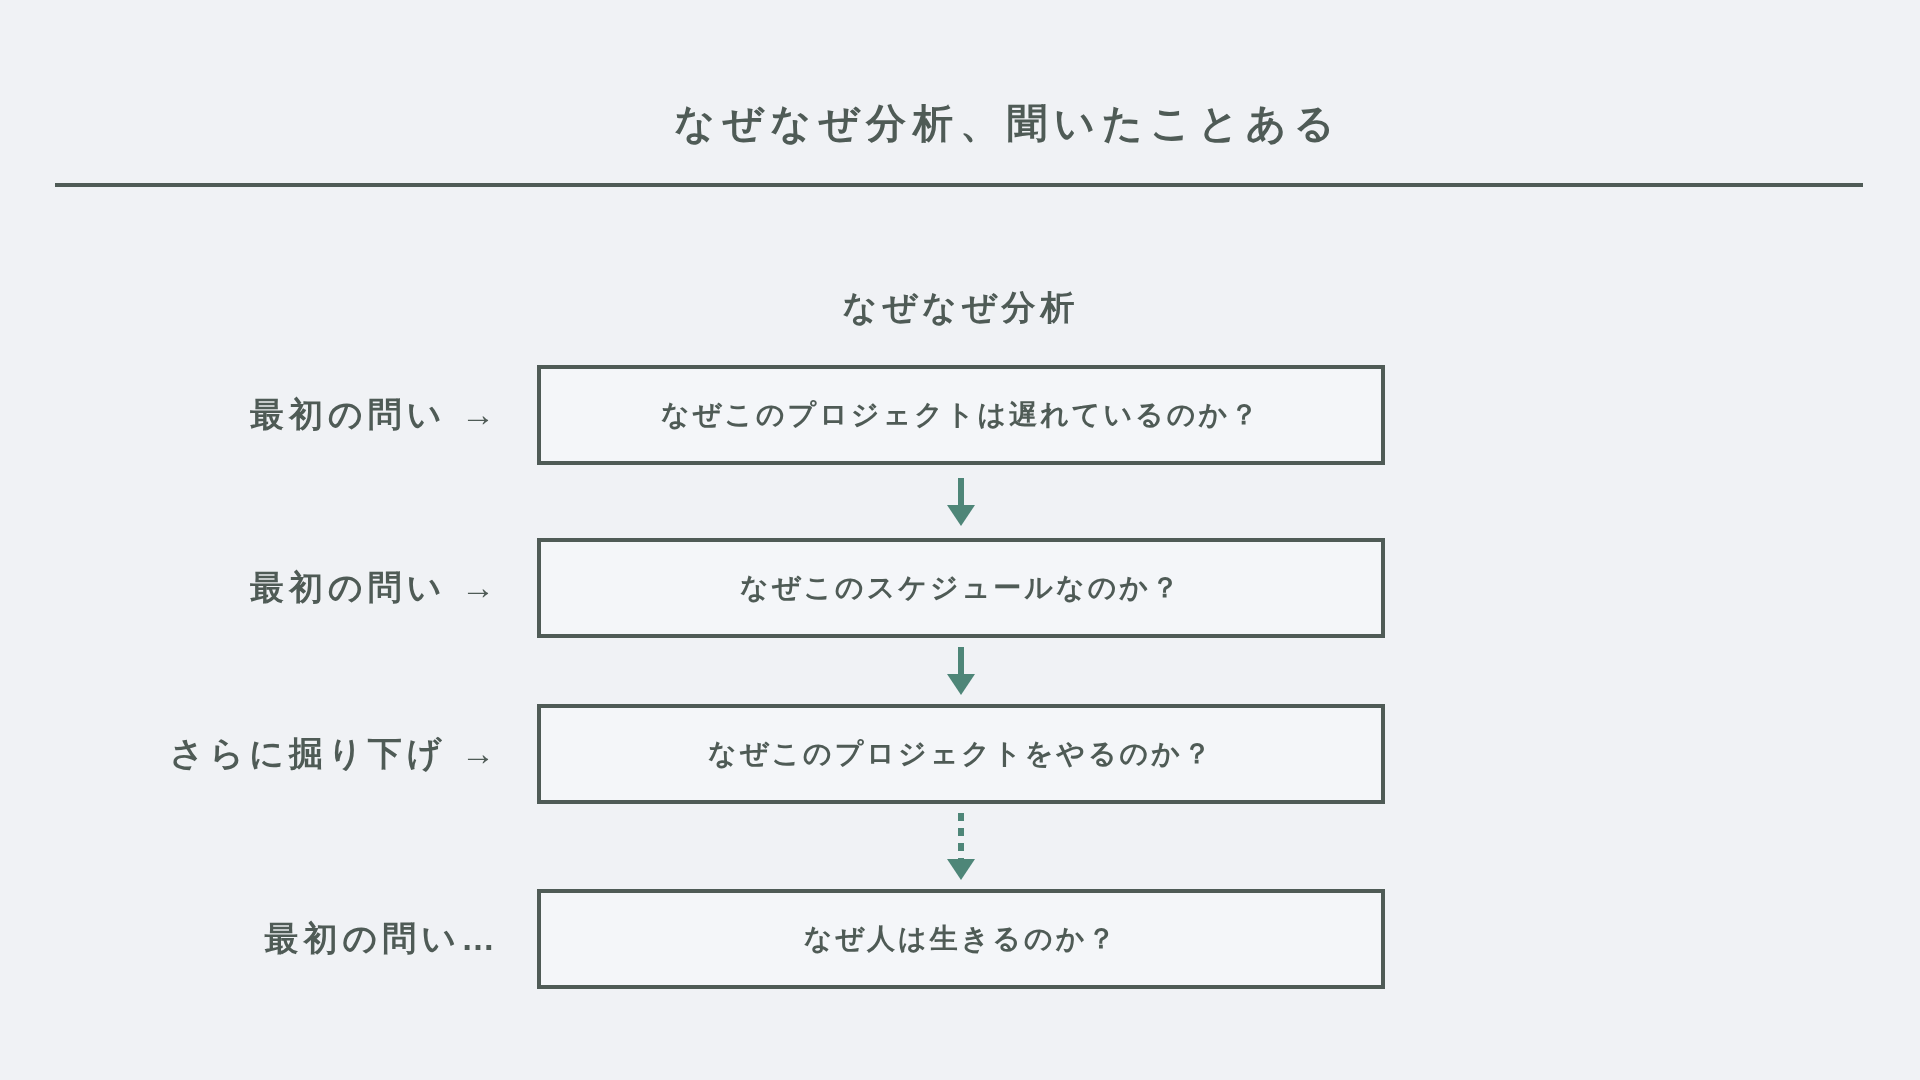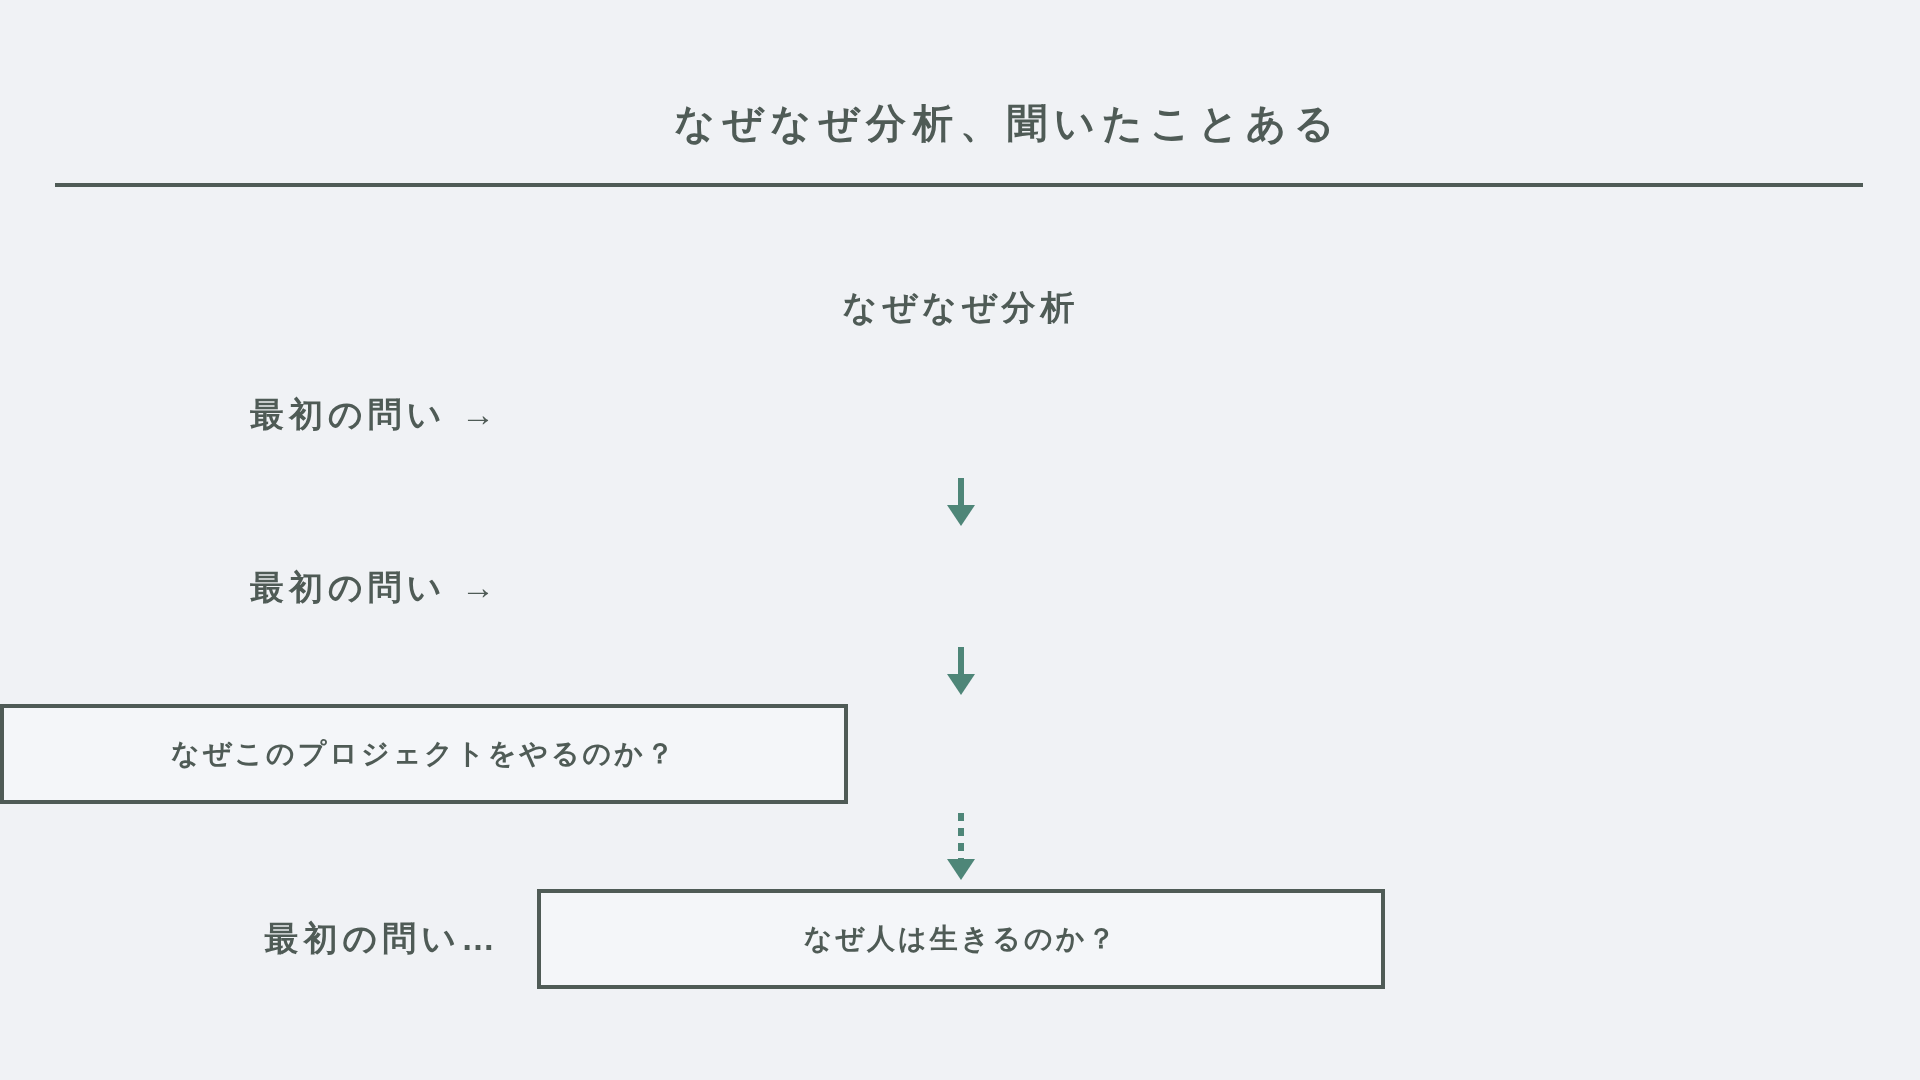--- a/index.html
+++ b/index.html
@@ -131,37 +131,44 @@
   <div class="page-title">なぜなぜ分析、聞いたことある</div>
 
   <div class="divider"></div>
 
   <div class="diagram">
 
     <div class="diagram-subtitle">なぜなぜ分析</div>
 
     <div class="row">
       <div class="row-label">最初の問い →</div>
+      <div class="why-box">
+        <span class="question-text">なぜこのプロジェクトは遅れているのか？</span>
+      </div>
     </div>
 
     <div class="connector c1">
       <div class="arrow-stem"></div>
       <div class="arrow-head"></div>
     </div>
 
     <div class="row">
       <div class="row-label">最初の問い →</div>
+      <div class="why-box">
+        <span class="question-text">なぜこのスケジュールなのか？</span>
+      </div>
     </div>
 
     <div class="connector c2">
       <div class="arrow-stem"></div>
       <div class="arrow-head"></div>
     </div>
 
     <div class="row">
+      <div class="row-label">さらに掘り下げ →</div>
       <div class="why-box">
         <span class="question-text">なぜこのプロジェクトをやるのか？</span>
       </div>
     </div>
 
     <div class="connector c3">
       <div class="arrow-stem-dashed"></div>
       <div class="arrow-head"></div>
     </div>
 

